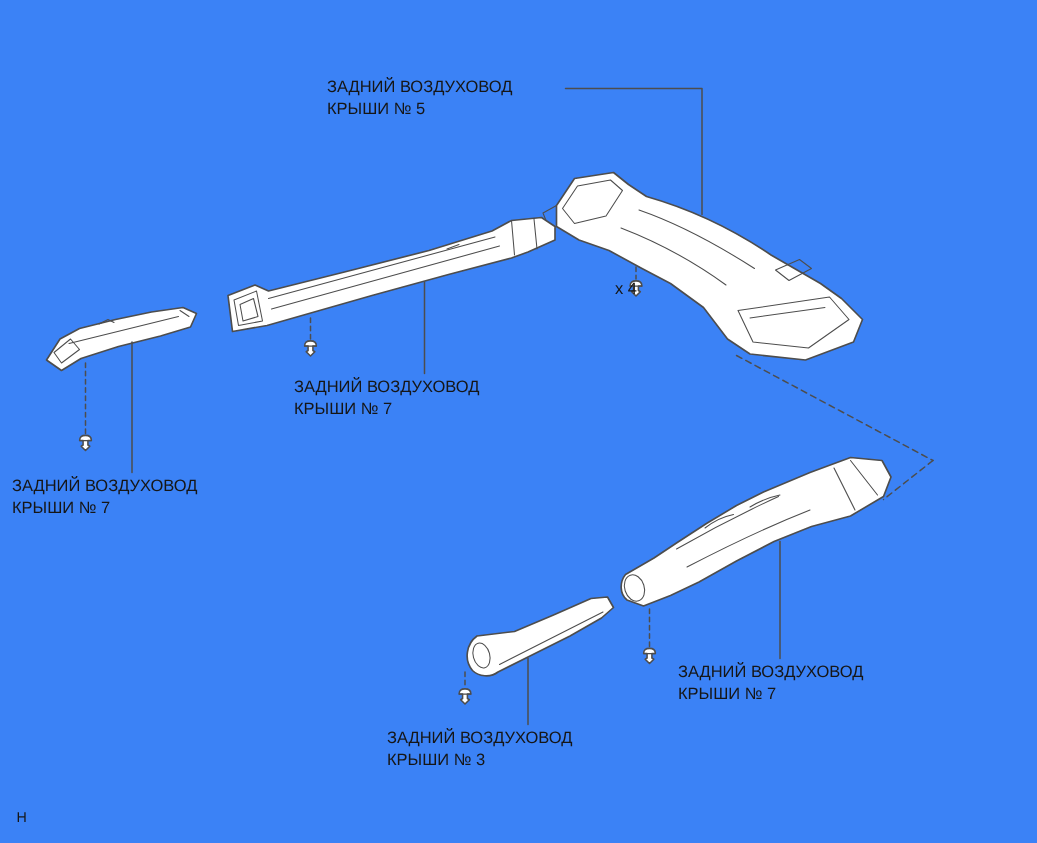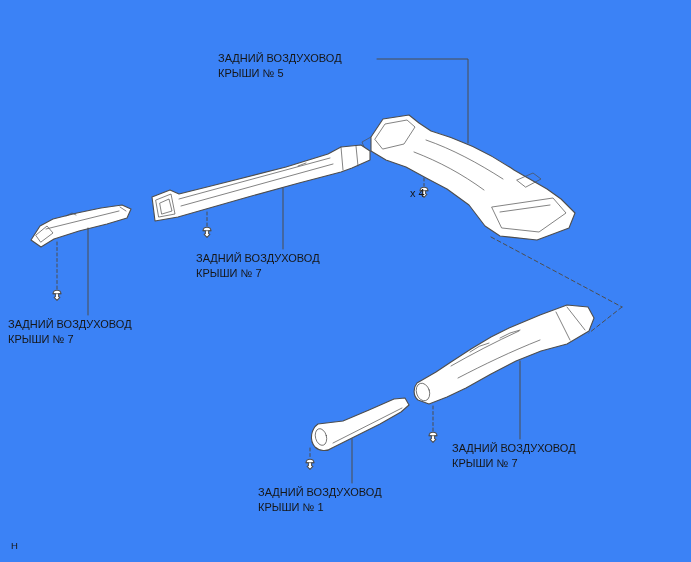--- a/index.html
+++ b/index.html
@@ -154,20 +154,20 @@
     <span>КРЫШИ № 7</span>
   </div>
 
   <div class="label" style="left:452px; top:441px;">
     <span>ЗАДНИЙ ВОЗДУХОВОД</span><br>
     <span>КРЫШИ № 7</span>
   </div>
 
   <div class="label" style="left:258px; top:485px;">
     <span>ЗАДНИЙ ВОЗДУХОВОД</span><br>
-    <span>КРЫШИ № 1</span>
+    <span>КРЫШИ № 3</span>
   </div>
 
   <div class="label" style="left:410px; top:186px;">x 4</div>
 
   <div class="footer-mark" style="left:11px; top:540px;">H</div>
 
 </div>
 
 </body></html>

